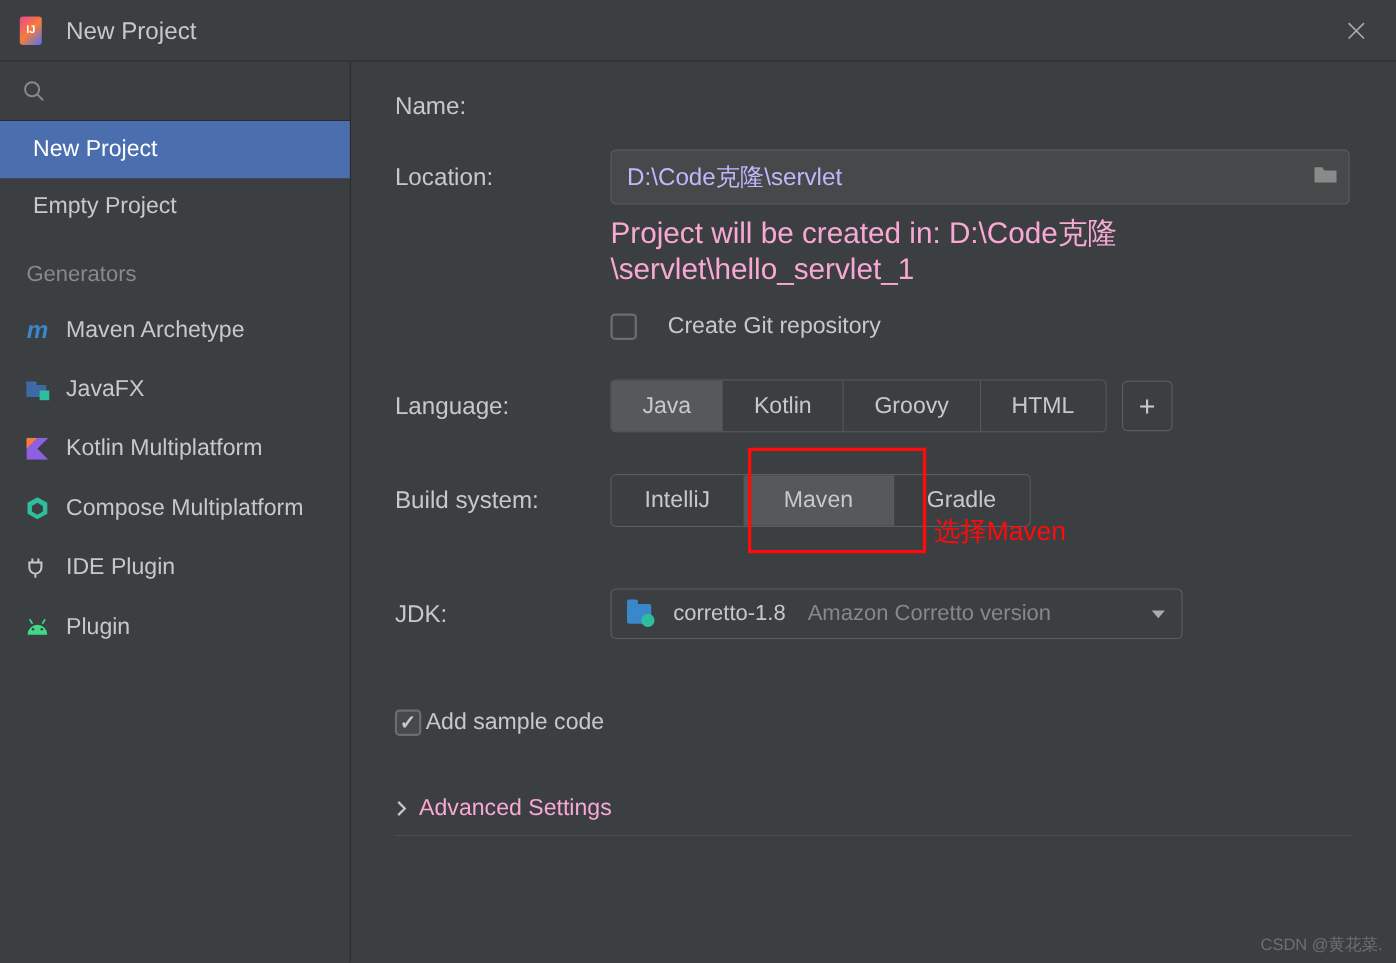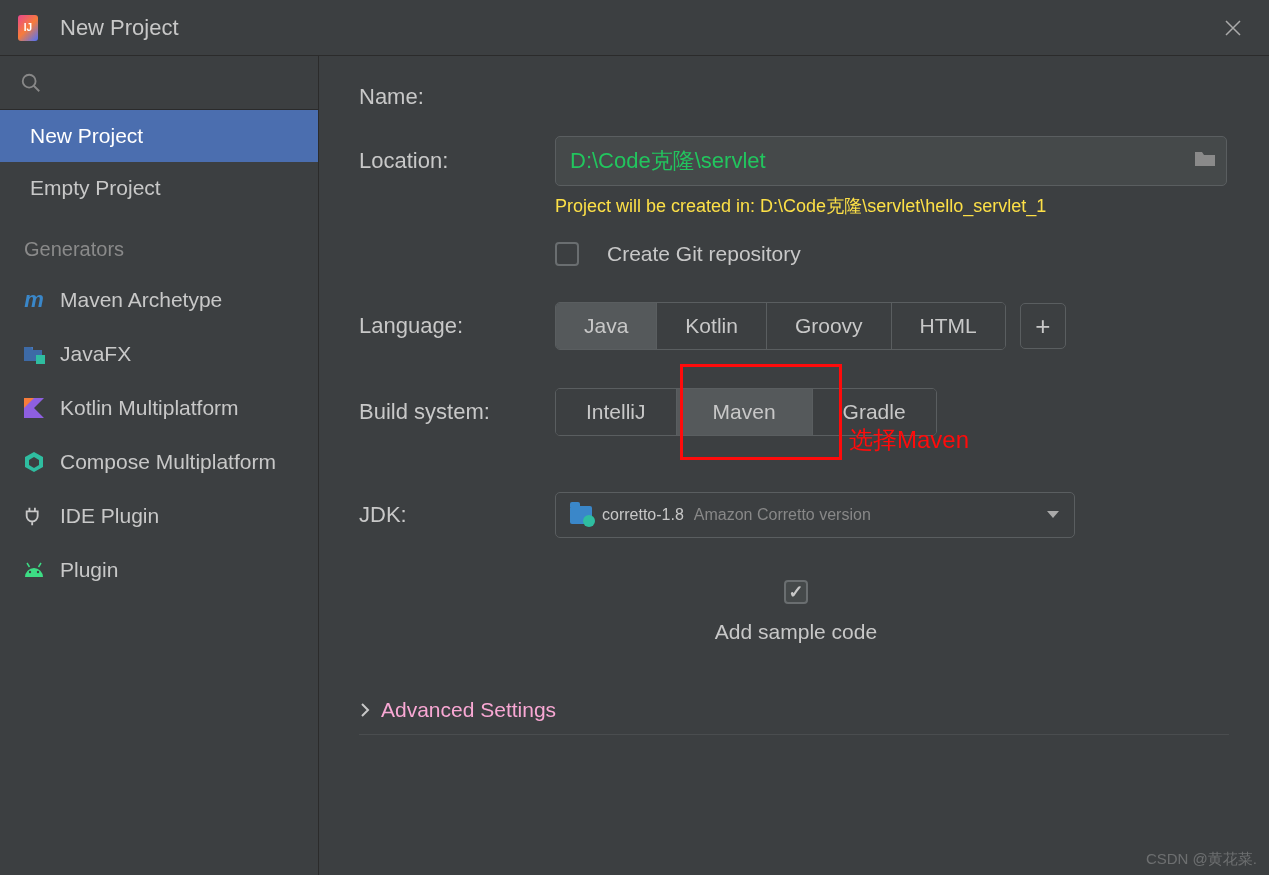--- a/index.html
+++ b/index.html
@@ -101,34 +101,34 @@
       padding: 0 14px;
       outline: none;
     }
     .location-box {
       flex: 1;
       max-width: 672px;
       height: 50px;
       background: #45494a;
       border: 1px solid #5a5e60;
       border-radius: 5px;
-      color: #22c55e;
+      color: #c4b5fd;
       font-size: 22px;
       padding: 0 14px;
       display: flex; align-items: center;
       position: relative;
     }
     .folder-icon-btn {
       position: absolute; right: 10px; top: 50%; transform: translateY(-50%);
       color: #888;
     }
     .hint-text {
       margin-left: 196px;
-      font-size: 18px;
-      color: #fde047;
+      font-size: 27px;
+      color: #f9a8d4;
       margin-top: -18px;
       margin-bottom: 24px;
     }
     .checkbox-row {
       margin-left: 196px;
       display: flex; align-items: center; gap: 28px;
       margin-bottom: 36px;
     }
     .checkbox {
       width: 24px; height: 24px;
@@ -178,32 +178,32 @@
       font-size: 24px;
       font-weight: 400;
     }
     .jdk-select {
       flex: 1; max-width: 520px;
       height: 46px;
       background: #3c3f41;
       border: 1px solid #5a5e60;
       border-radius: 5px;
       display: flex; align-items:center;
-      padding: 1px 14px; gap: 10px;
-      color: #c8c8c8; font-size:16px;
+      padding: 1px 14px; gap: 20px;
+      color: #c8c8c8; font-size:20px;
       position: relative;
     }
     .jdk-select .dim { color: #888; }
     .chevron-down {
       position:absolute; right:14px;
     }
     .sample-row {
       margin-left: 0;
-      display: flex; align-items:center; gap:16px;
-      margin-top: 42px; margin-bottom: 54px; flex-direction: column;
+      display: flex; align-items:center; gap:4px;
+      margin-top: 64px; margin-bottom: 54px;
     }
     .adv-row {
       display: flex; align-items:center; gap:10px;
       font-size: 21px; color:#f9a8d4;
       cursor:pointer;
       padding-bottom: 12px;
       border-bottom: 1px solid #4a4d4f;
       max-width: 870px;
       margin-left: 0;
     }

